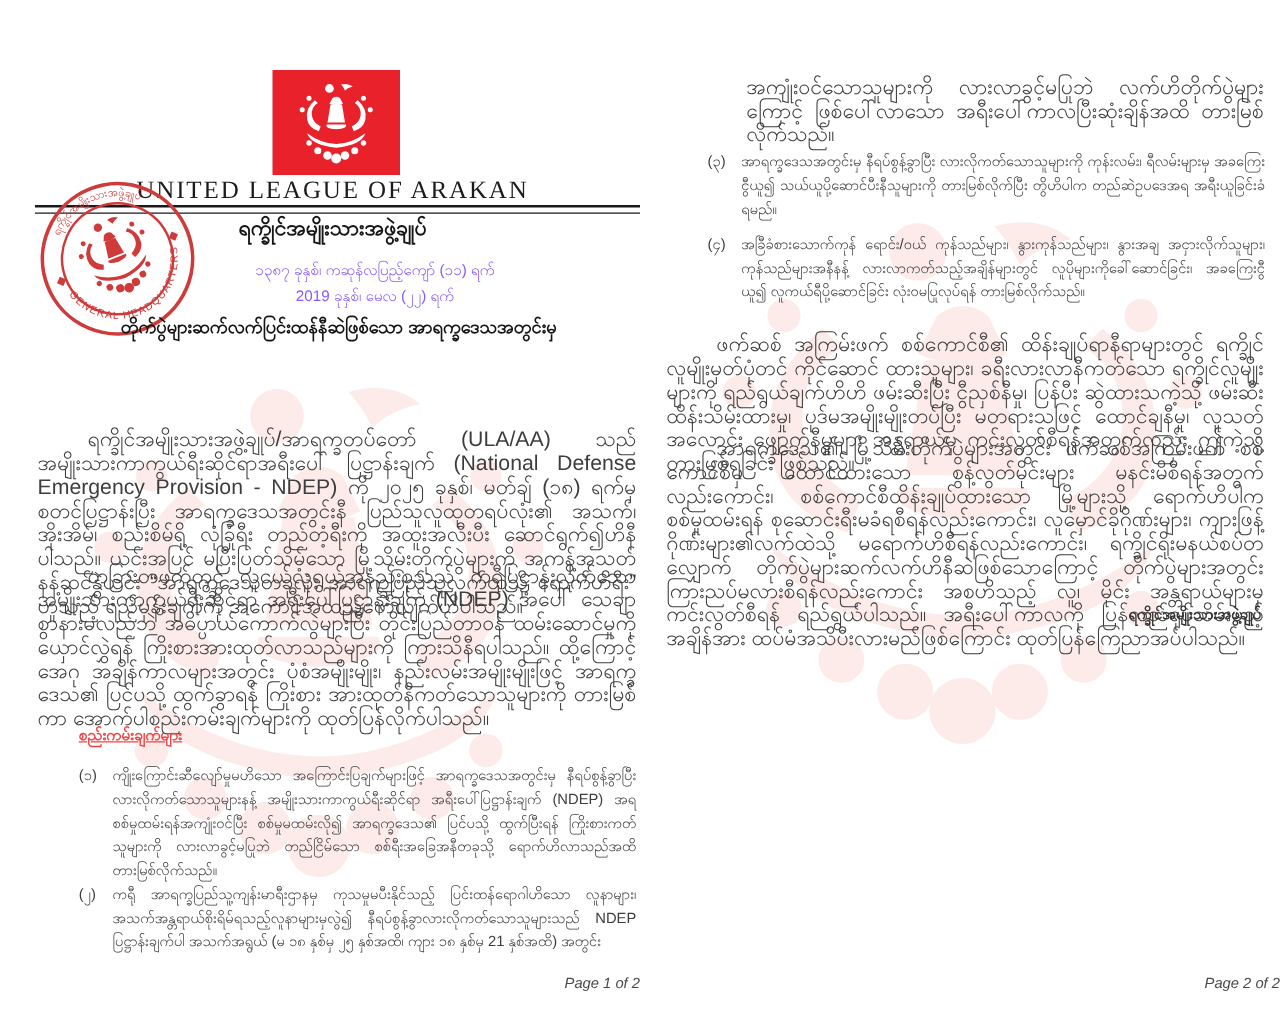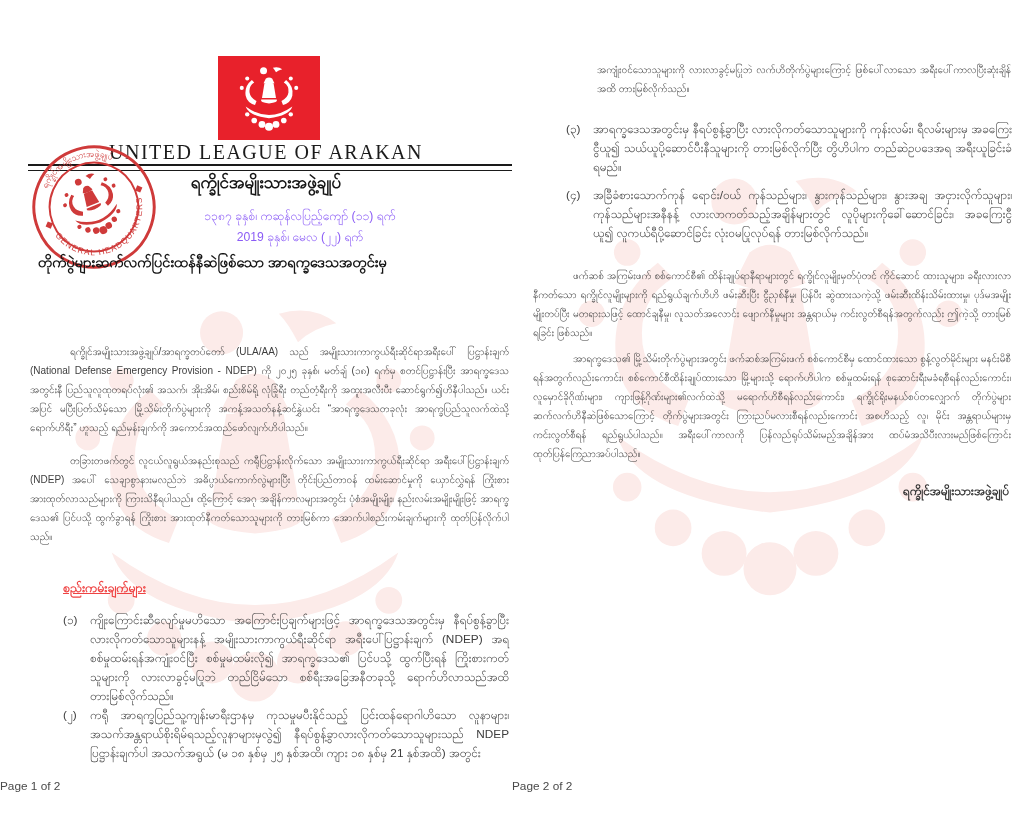--- a/index.html
+++ b/index.html
@@ -19,34 +19,34 @@
   .double-rule{position:absolute;left:28px;top:164px;width:484px;height:4px;
     border-top:2px solid #1a1a1a;border-bottom:1px solid #1a1a1a;}
   .org-mm{position:absolute;left:20px;top:171px;width:492px;text-align:center;
     font-size:17px;font-weight:bold;color:#151515;}
 
   .stamp{position:absolute;left:30px;top:143px;width:128px;height:128px;transform:rotate(-22deg);}
 
   .dates{position:absolute;left:90px;top:206px;width:420px;text-align:center;
     font-size:12.2px;line-height:21px;color:#8b5cf6;}
 
-  .doc-title{position:absolute;left:38px;top:250px;width:466px;text-align:left;
+  .doc-title{position:absolute;left:38px;top:250px;width:466px;text-align:center;
     font-size:14.6px;font-weight:bold;line-height:24px;color:#141414;}
 
-  .para{font-size:10px;line-height:19px;color:#3d3d3d;text-align:justify;}
+  .para{font-size:17px;line-height:19px;color:#3d3d3d;text-align:justify;}
   .indent{text-indent:40px;}
 
   .rules-heading{position:absolute;left:63px;top:580px;font-size:12.4px;font-weight:bold;
     color:#ef4444;text-decoration:underline;}
 
   .list-item{display:flex;font-size:11.8px;line-height:19px;color:#3d3d3d;}
   .list-num{flex:0 0 27px;}
   .list-text{flex:1;text-align:justify;}
 
-  .footer{position:absolute;top:779px;font-size:11.8px;color:#4a4a4a;text-align:left;}
+  .footer{position:absolute;top:779px;font-size:11.8px;color:#4a4a4a;text-align:right;font-style:italic;}
 
   .signature{position:absolute;left:533px;top:483px;width:476px;text-align:right;
     font-size:12px;font-weight:bold;color:#333;}
 
   .crest-white{fill:#ffffff;}
   .crest-pink{fill:#fcebe9;}
   .crest-red{fill:#cf3a3a;}
   .stamp-red{stroke:#cf3a3a;fill:none;}
   .stamp-text{fill:#cf3a3a;}
 </style>

